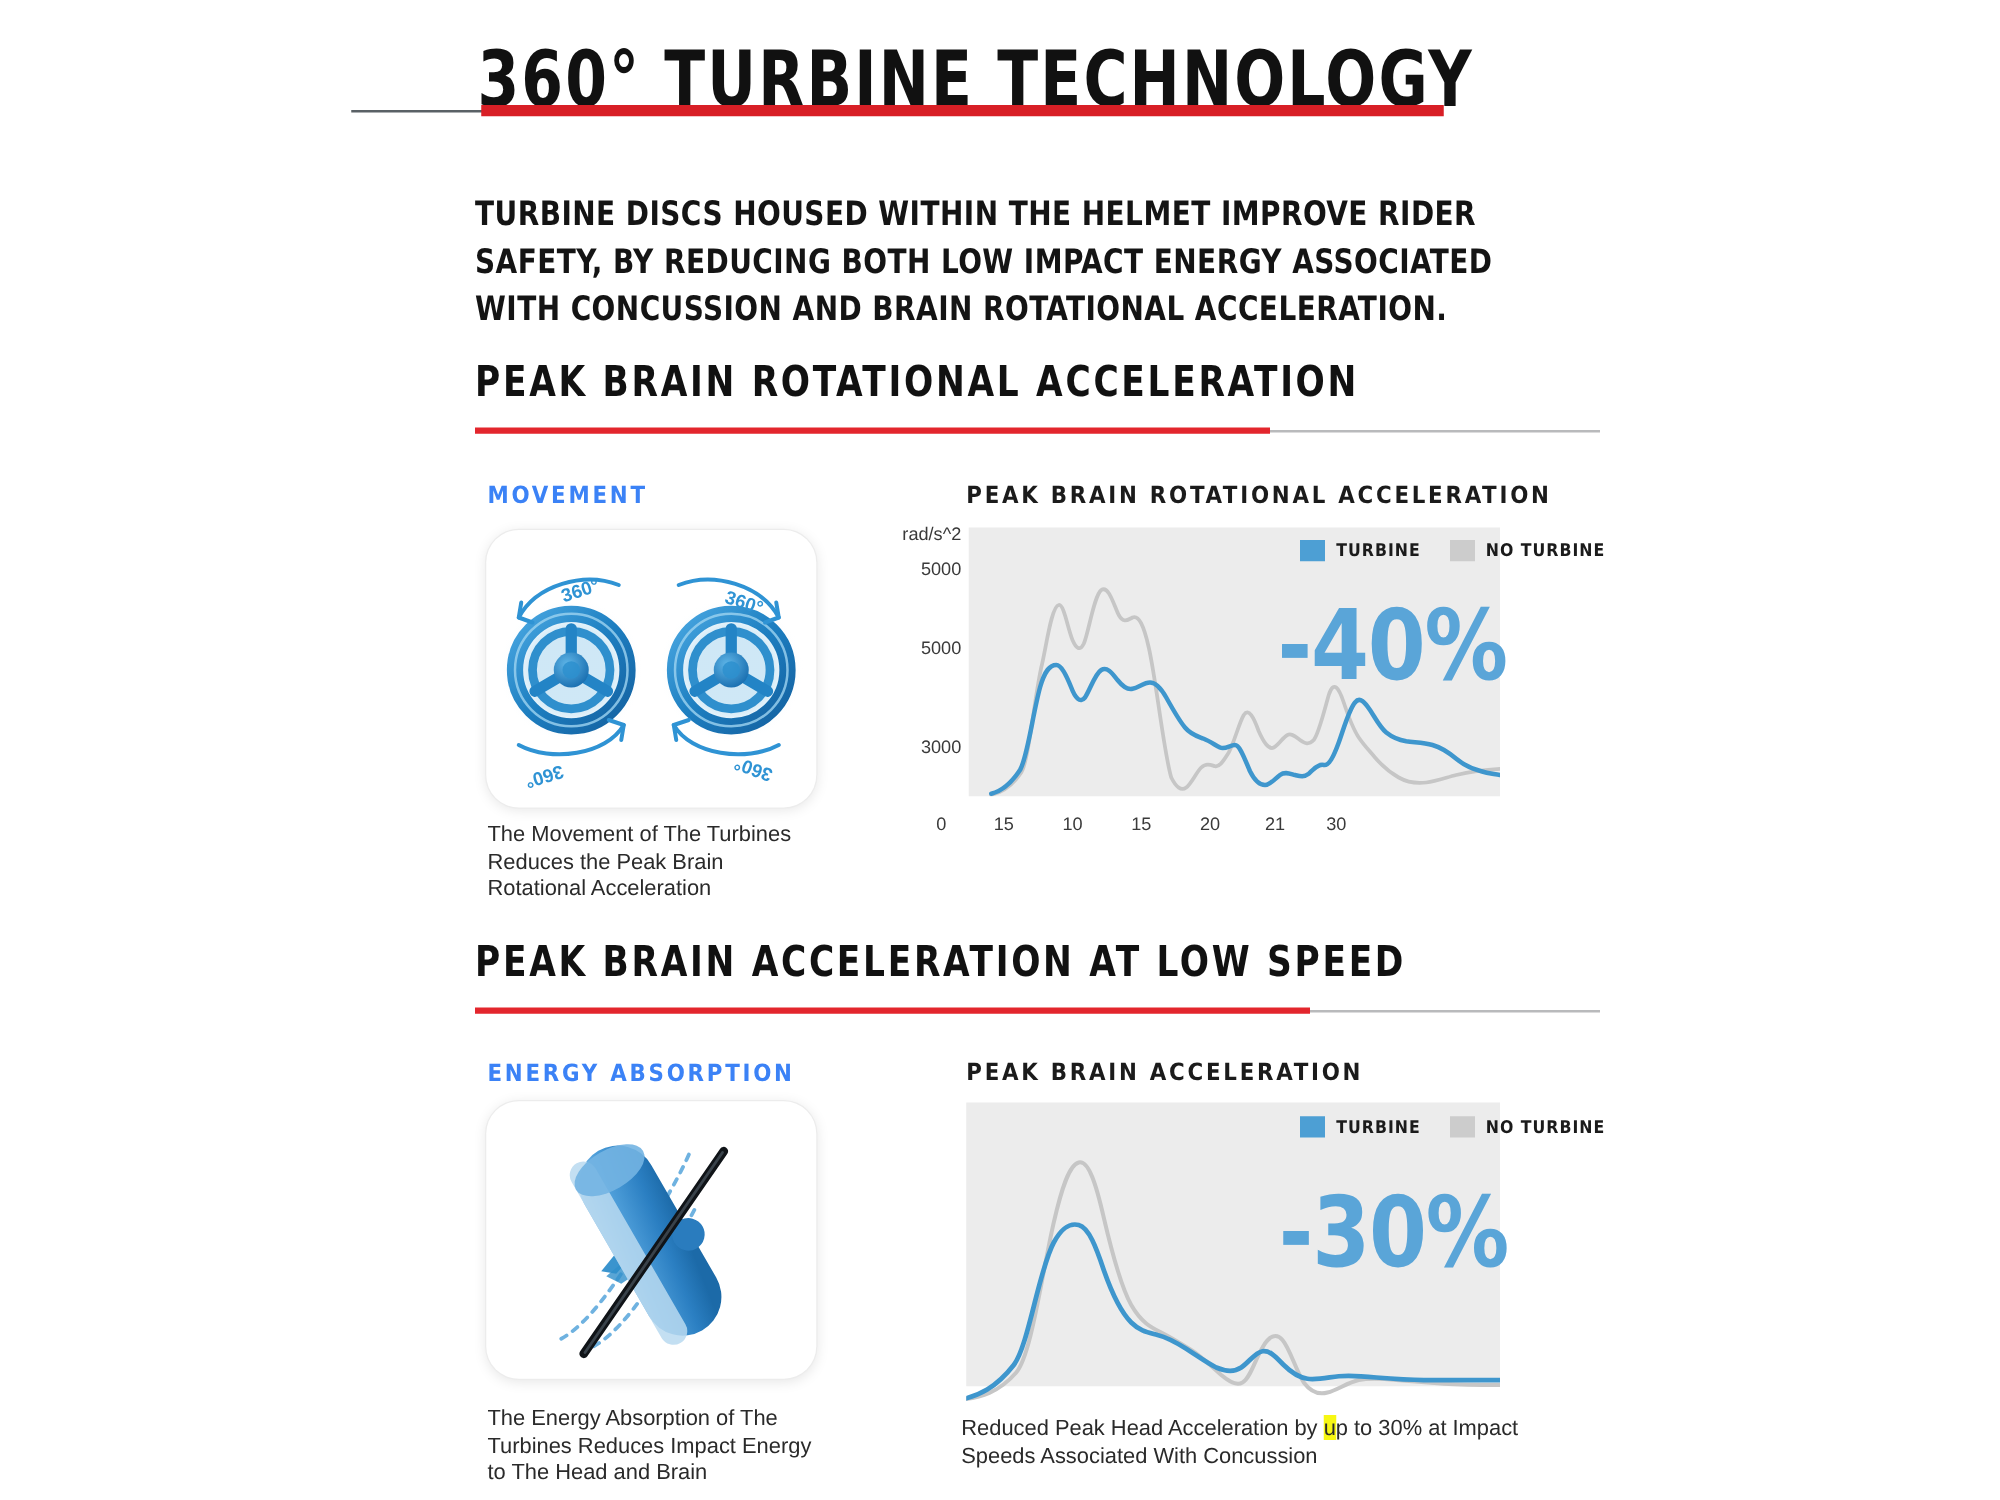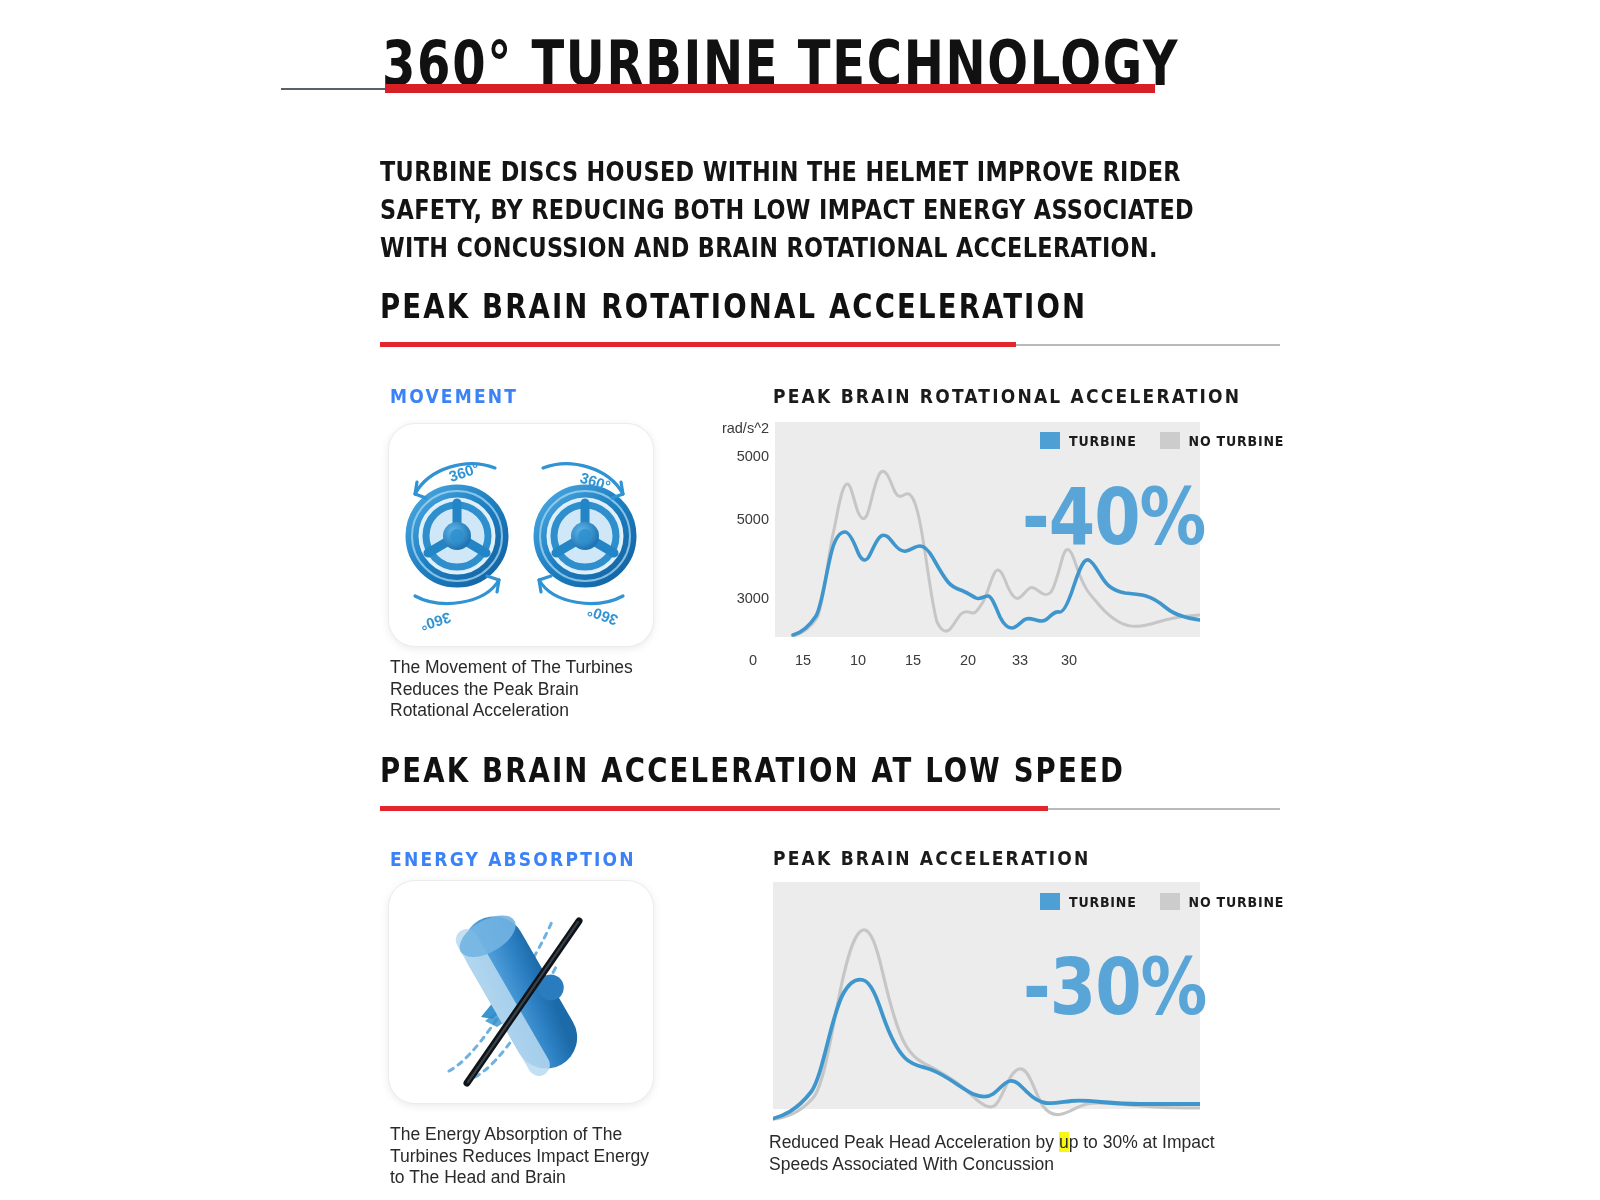--- a/index.html
+++ b/index.html
@@ -320,21 +320,21 @@
     <div class="axis-label" style="left:-10px; top:40px; width:64px;">rad/s^2</div>
     <div class="axis-label" style="left:-10px; top:68px; width:64px;">5000</div>
     <div class="axis-label" style="left:-10px; top:131px; width:64px;">5000</div>
     <div class="axis-label" style="left:-10px; top:194px; width:64px;margin-top:16px;">3000</div>
 
     <div class="xtick" style="left:23px; top:272px; width:30px;">0</div>
     <div class="xtick" style="left:73px; top:272px; width:30px;">15</div>
     <div class="xtick" style="left:128px; top:272px; width:30px;">10</div>
     <div class="xtick" style="left:183px; top:272px; width:30px;">15</div>
     <div class="xtick" style="left:238px; top:272px; width:30px;">20</div>
-    <div class="xtick" style="left:290px; top:272px; width:30px;">33</div>
+    <div class="xtick" style="left:290px; top:272px; width:30px;">21</div>
     <div class="xtick" style="left:339px; top:272px; width:30px;">30</div>
 
     <svg style="position:absolute; left:60px; top:42px;" width="425" height="215" viewBox="0 0 425 215">
       <path fill="none" stroke="#c6c6c6" stroke-width="3" stroke-linejoin="round" stroke-linecap="round" d="M18,214 C 26,212 34,208 42,196 C 48,186 52,140 58,112 C 62,96 66,63 72,62 C 76,61 79,80 83,90 C 86,97 89,99 92,93 C 96,84 100,55 106,50 C 112,46 116,62 120,70 C 124,77 127,74 131,72 C 136,70 140,78 144,96 C 150,122 156,180 162,200 C 166,208 170,211 174,208 C 178,205 182,196 186,192 C 190,188 194,190 197,191 C 201,192 204,186 208,180 C 212,173 216,157 220,150 C 224,144 228,152 232,163 C 236,172 240,178 244,176 C 248,174 251,168 255,166 C 258,164 262,168 265,170 C 269,173 272,174 276,170 C 280,165 284,148 288,134 C 292,122 296,128 300,140 C 304,152 308,162 312,168 C 316,174 320,178 325,184 C 331,191 337,196 344,200 C 351,204 358,205 366,204 C 374,203 382,200 390,198 C 398,196 408,194 425,193"></path>
       <path fill="none" stroke="#3e96cd" stroke-width="3.6" stroke-linejoin="round" stroke-linecap="round" d="M18,213 C 26,211 33,206 41,194 C 47,184 51,150 57,128 C 61,114 65,110 70,110 C 74,110 78,118 82,128 C 85,136 89,141 93,136 C 97,130 101,117 106,114 C 111,111 115,117 119,122 C 123,127 127,130 131,129 C 136,128 140,124 145,124 C 150,124 154,129 158,136 C 163,145 168,154 173,160 C 178,166 183,167 188,169 C 193,171 197,174 201,176 C 205,178 209,174 213,174 C 217,174 221,186 225,195 C 229,203 233,206 237,206 C 241,206 245,201 249,198 C 253,195 257,197 261,198 C 265,199 268,200 272,197 C 276,193 280,189 284,190 C 288,191 292,183 296,172 C 300,161 304,146 309,140 C 313,135 317,140 321,146 C 325,152 329,160 334,164 C 339,168 344,170 350,171 C 357,172 364,172 371,174 C 378,176 384,180 390,185 C 396,190 402,193 410,195 C 416,197 421,197 425,198"></path>
     </svg>
 
     <div class="legend" style="left:293px; top:52px;">
       <span class="swatch" style="background:#4d9fd4;"></span>
       <span class="lbl">TURBINE</span>

